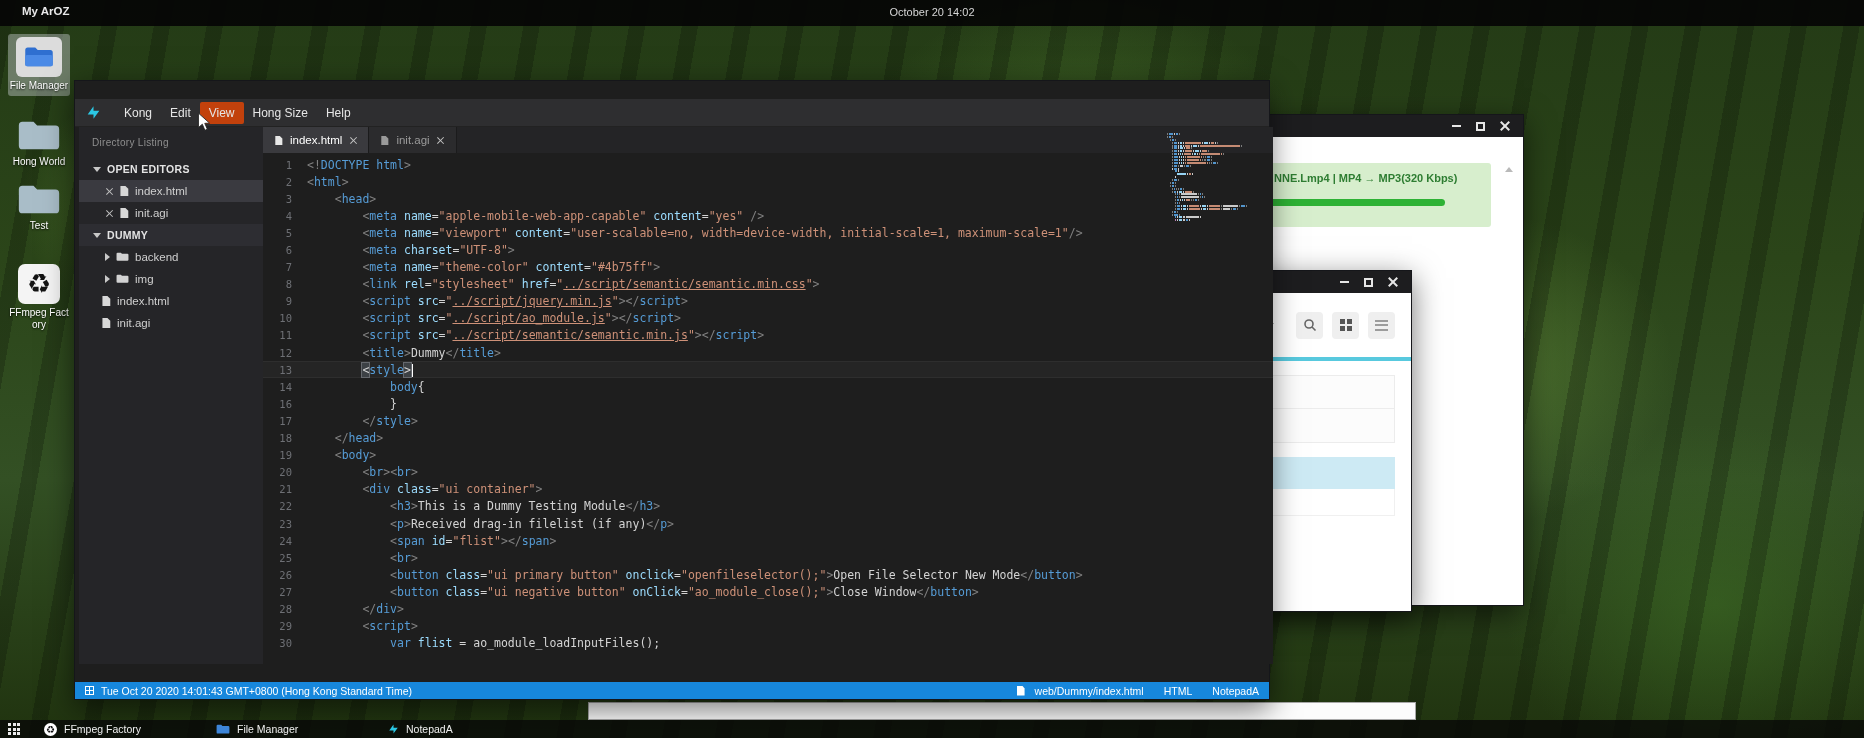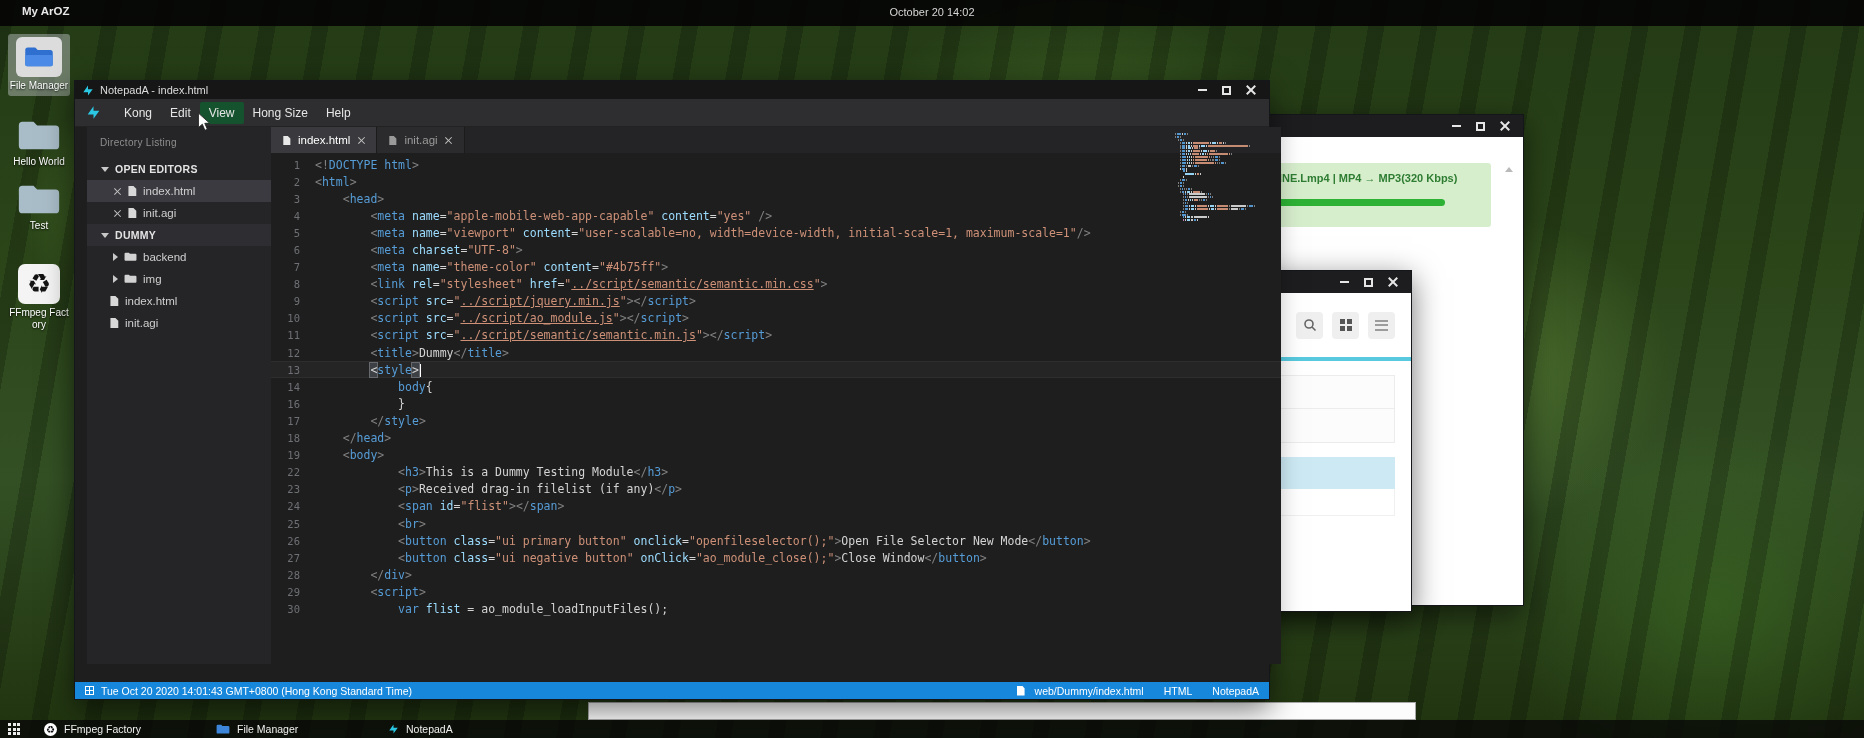--- a/index.html
+++ b/index.html
@@ -33,23 +33,23 @@
   .ic-max{ width:9px; height:9px; border:2px solid #e6e6e6; }
   .ic-x{ position:relative; width:10px; height:10px; }
   .ic-x::before,.ic-x::after{ content:""; position:absolute; left:4px; top:-1px; width:2px; height:12px; background:#e6e6e6; }
   .ic-x::before{ transform:rotate(45deg);} .ic-x::after{ transform:rotate(-45deg);}
   
   #notepad{ left:74px; top:80px; width:1196px; height:620px; background:#1e1e1e; z-index:10; }
   #notepad .tbar{ height:18px; background:#161617; }
   #notepad .tbar .ttl{ font-size:11px; color:#dcdcdc; margin-left:6px;}
   .menubar{ position:absolute; left:0; top:18px; width:100%; height:28px; background:#2e2e30; display:flex; align-items:center; border-bottom:1px solid #222;}
   .menubar .mi{ font-size:12px; color:#e6e6e6; padding:4px 9px; border-radius:2px; }
-  .menubar .mi.hover{ background:#14532d; }
+  .menubar .mi.hover{ background:#c2410c; }
   .bolt{ display:inline-block; }
-  .npbody{ position:absolute; left:12px; top:46px; width:100%; height:537px; display:flex;}
+  .npbody{ position:absolute; left:4px; top:46px; width:100%; height:537px; display:flex;}
   
   .sbar{ width:184px; height:100%; background:#252528; color:#cfcfcf; font-size:11.5px; flex:none;}
   .sbar .dirhead{ color:#8f8f8f; font-size:10px; padding:10px 0 10px 13px; letter-spacing:.3px;}
   .srow{ height:22px; display:flex; align-items:center; padding-left:14px; gap:6px;}
   .srow.secthead{ font-weight:bold; font-size:10.5px; color:#e3e3e3; letter-spacing:.3px;}
   .srow.active{ background:#3a3a40; }
   .srow.dummyhead{ background:#2d2d32; }
   .srow .name{ white-space:nowrap; }
   .caret-down{ width:0;height:0;border-left:4px solid transparent;border-right:4px solid transparent;border-top:5px solid #c8c8c8;}
   .caret-right{ width:0;height:0;border-top:4px solid transparent;border-bottom:4px solid transparent;border-left:5px solid #c8c8c8;}
@@ -179,31 +179,20 @@
     <div class="cyanstrip"></div>
     <div class="listbox">
       <div class="lrow"></div>
       <div class="lrow"></div>
     </div>
     <div class="selrow"></div>
     <div class="whiterow"></div>
   </div>
 
   <div class="win" id="notepad">
-    <div class="tbar">
-      <svg class="bolt" style="margin-left:7px" width="12" height="13" viewBox="0 0 18 19">
-          <path d="M2 12 L9 2 L9 7.5 L16 7.5 L9 17 L9 12 Z" fill="#2bc8e4"></path>
-        </svg>
-      <span class="ttl">NotepadA - index.html</span>
-      <div class="wc">
-        <span class="ic-min"></span>
-        <span class="ic-max"></span>
-        <span class="ic-x"></span>
-      </div>
-    </div>
     <div class="menubar">
       <svg class="bolt" style="margin:0 14px 0 11px" width="15" height="17" viewBox="0 0 18 19">
           <path d="M2 12 L9 2 L9 7.5 L16 7.5 L9 17 L9 12 Z" fill="#2bc8e4"></path>
         </svg>
       <span class="mi">Kong</span>
       <span class="mi">Edit</span>
       <span class="mi hover">View</span>
       <span class="mi">Hong Size</span>
       <span class="mi">Help</span>
     </div>
@@ -343,20 +332,28 @@
             </div>
             <div class="cl">
               <span class="ln">18</span>
               <span class="ct"><span class="tk-w">    </span><span class="tk-p">&lt;/</span><span class="tk-t">head</span><span class="tk-p">&gt;</span></span>
             </div>
             <div class="cl">
               <span class="ln">19</span>
               <span class="ct"><span class="tk-w">    </span><span class="tk-p">&lt;</span><span class="tk-t">body</span><span class="tk-p">&gt;</span></span>
             </div>
             <div class="cl">
+              <span class="ln">20</span>
+              <span class="ct"><span class="tk-w">        </span><span class="tk-p">&lt;</span><span class="tk-t">br</span><span class="tk-p">&gt;</span><span class="tk-p">&lt;</span><span class="tk-t">br</span><span class="tk-p">&gt;</span></span>
+            </div>
+            <div class="cl">
+              <span class="ln">21</span>
+              <span class="ct"><span class="tk-w">        </span><span class="tk-p">&lt;</span><span class="tk-t">div</span><span class="tk-d"> </span><span class="tk-a">class</span><span class="tk-d">=</span><span class="tk-s">"ui container"</span><span class="tk-p">&gt;</span></span>
+            </div>
+            <div class="cl">
               <span class="ln">22</span>
               <span class="ct"><span class="tk-w">            </span><span class="tk-p">&lt;</span><span class="tk-t">h3</span><span class="tk-p">&gt;</span><span class="tk-x">This is a Dummy Testing Module</span><span class="tk-p">&lt;/</span><span class="tk-t">h3</span><span class="tk-p">&gt;</span></span>
             </div>
             <div class="cl">
               <span class="ln">23</span>
               <span class="ct"><span class="tk-w">            </span><span class="tk-p">&lt;</span><span class="tk-t">p</span><span class="tk-p">&gt;</span><span class="tk-x">Received drag-in filelist (if any)</span><span class="tk-p">&lt;/</span><span class="tk-t">p</span><span class="tk-p">&gt;</span></span>
             </div>
             <div class="cl">
               <span class="ln">24</span>
               <span class="ct"><span class="tk-w">            </span><span class="tk-p">&lt;</span><span class="tk-t">span</span><span class="tk-d"> </span><span class="tk-a">id</span><span class="tk-d">=</span><span class="tk-s">"flist"</span><span class="tk-p">&gt;</span><span class="tk-p">&lt;/</span><span class="tk-t">span</span><span class="tk-p">&gt;</span></span>
@@ -717,21 +714,21 @@
             <path d="M1 3 q0-2 2-2 h6 l2 2 h10 q2 0 2 2 v9 q0 2-2 2 h-18 q-2 0-2-2 z" fill="#2f6fd0"></path>
             <rect x="1" y="7" width="22" height="9" rx="1.5" fill="#4b8ae6"></rect>
           </svg>
       </div>
       <div class="lbl">File Manager</div>
     </div>
     <div class="dicon" style="margin-bottom:16px">
       <svg width="44" height="33" viewBox="0 0 24 18">
           <path d="M1 3 q0-2 2-2 h6 l2 2 h10 q2 0 2 2 v9 q0 2-2 2 h-18 q-2 0-2-2 z" fill="#a9bdc8"></path>
         </svg>
-      <div class="lbl">Hello World</div>
+      <div class="lbl">Hong World</div>
     </div>
     <div class="dicon" style="margin-bottom:32px">
       <svg width="44" height="33" viewBox="0 0 24 18">
           <path d="M1 3 q0-2 2-2 h6 l2 2 h10 q2 0 2 2 v9 q0 2-2 2 h-18 q-2 0-2-2 z" fill="#a9bdc8"></path>
         </svg>
       <div class="lbl">Test</div>
     </div>
     <div class="dicon">
       <div class="tile-white">♻</div>
       <div class="lbl">FFmpeg Factory</div>

